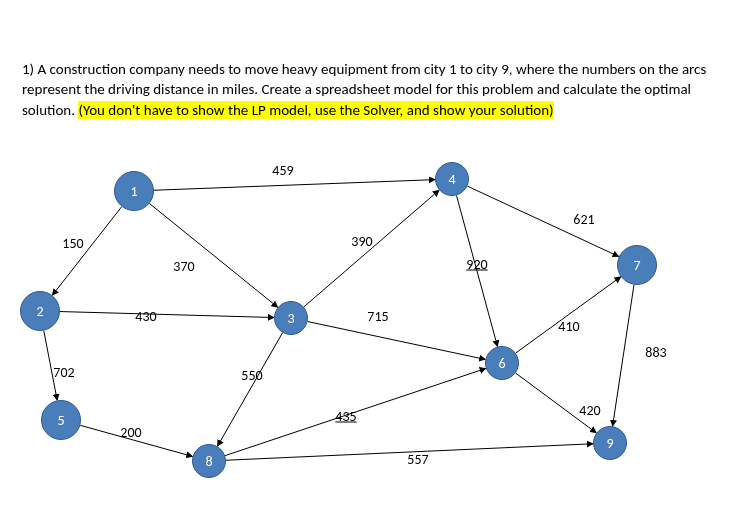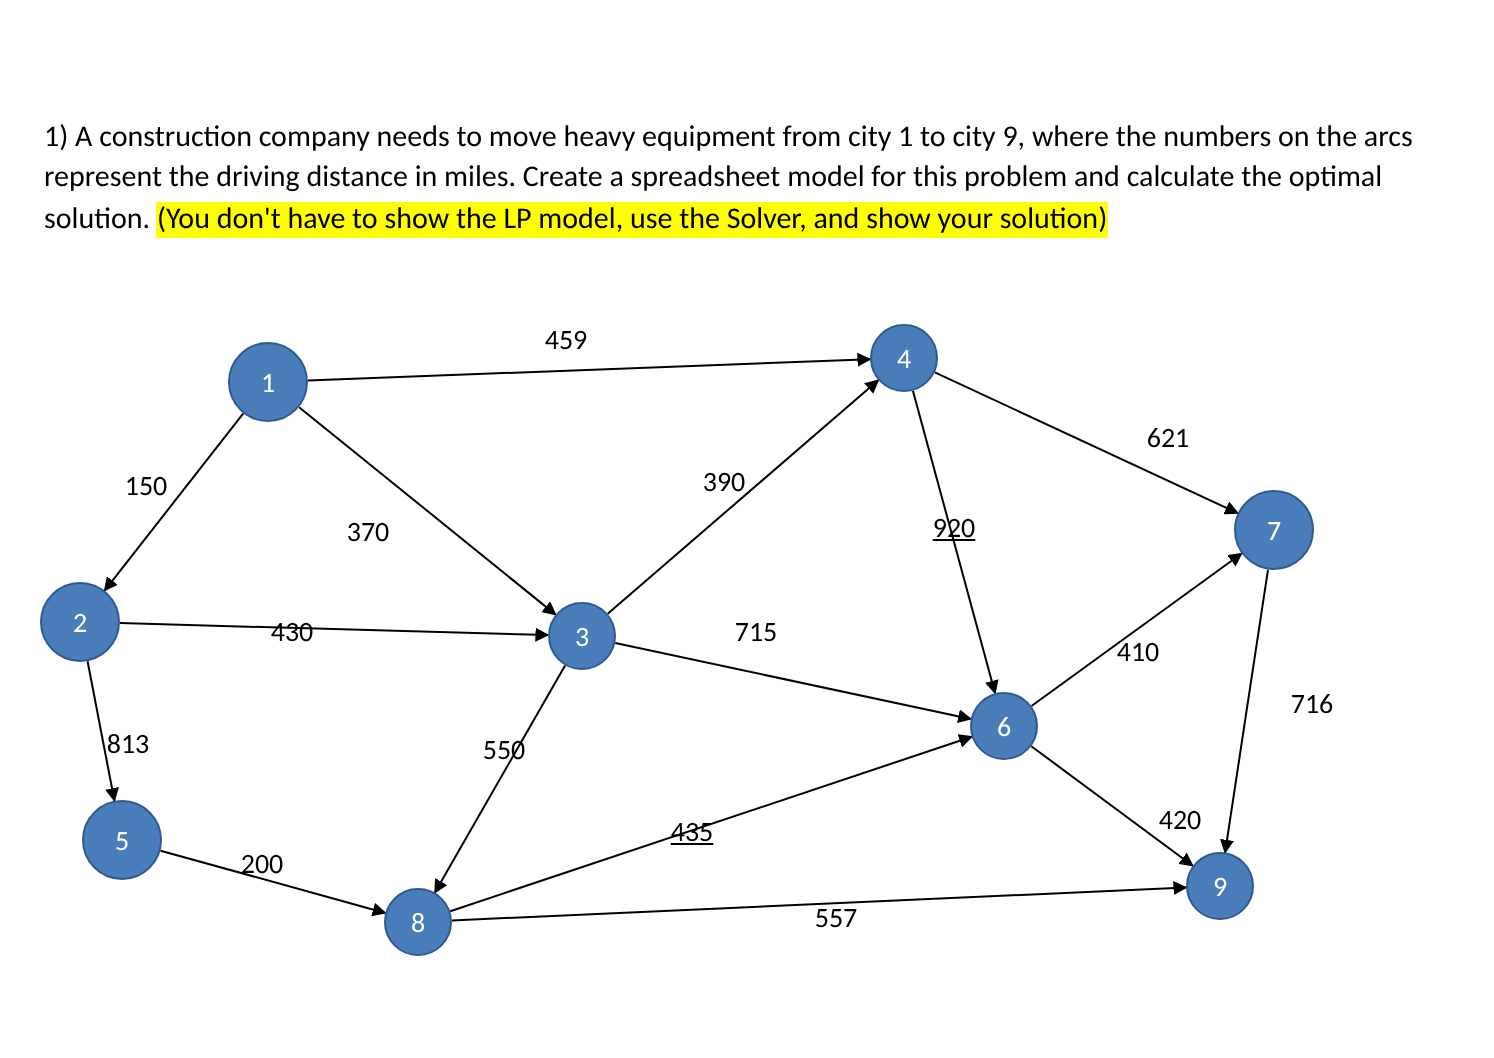--- a/index.html
+++ b/index.html
@@ -83,30 +83,30 @@
       <line x1="515.757321591547" y1="353.01320358539556" x2="620.8149157746507" y2="276.74917225247583" marker-end="url(#arrow)"></line>
       <line x1="515.6604722868607" y1="373.1188683606375" x2="596.3395277131393" y2="432.8811316393625" marker-end="url(#arrow)"></line>
       <line x1="634.0006016707996" y1="284.7738112073214" x2="612.5494885798204" y2="426.1922604737768" marker-end="url(#arrow)"></line>
       <line x1="225.12210519394" y1="455.6076235187505" x2="485.87789480606" y2="368.3923764812495" marker-end="url(#arrow)"></line>
       <line x1="225.98289907915196" y1="460.2376753530555" x2="593.0171009208481" y2="443.7623246469445" marker-end="url(#arrow)"></line>
     </svg>
 <div class="edge-label" style="left: 73px; top: 243px;">150</div>
     <div class="edge-label" style="left: 184px; top: 243px; margin-top: 23px;">370</div>
     <div class="edge-label" style="left: 283px; top: 170px;">459</div>
     <div class="edge-label" style="left: 146px; top: 316px;">430</div>
-    <div class="edge-label" style="left: 64px; top: 372px;">813</div>
+    <div class="edge-label" style="left: 64px; top: 372px;">702</div>
     <div class="edge-label" style="left: 362px; top: 241px;">390</div>
     <div class="edge-label" style="left: 378px; top: 316px;">715</div>
     <div class="edge-label" style="left: 252px; top: 375px; text-align: center;">550</div>
     <div class="edge-label" style="left: 477px; top: 264px; text-decoration: underline;">920</div>
     <div class="edge-label" style="left: 584px; top: 219px;">621</div>
     <div class="edge-label" style="left: 131px; top: 432px;">200</div>
     <div class="edge-label" style="left: 569px; top: 314px; margin-top: 12px;">410</div>
     <div class="edge-label" style="left: 559px; top: 410px; margin-left: 31px;">420</div>
-    <div class="edge-label" style="left: 656px; top: 352px;">716</div>
+    <div class="edge-label" style="left: 656px; top: 352px;">883</div>
     <div class="edge-label" style="left: 346px; top: 416px; text-decoration: underline;">435</div>
     <div class="edge-label" style="left: 418px; top: 459px; text-align: right;">557</div>
     <div class="node" style="left: 114px; top: 171px; width: 40px; height: 40px;">1</div>
     <div class="node" style="left: 20px; top: 291px; width: 40px; height: 40px;">2</div>
     <div class="node" style="left: 274px; top: 301px; width: 34px; height: 34px;">3</div>
     <div class="node" style="left: 435px; top: 162px; width: 34px; height: 34px;">4</div>
     <div class="node" style="left: 41px; top: 400px; width: 40px; height: 40px;">5</div>
     <div class="node" style="left: 485px; top: 346px; width: 34px; height: 34px;">6</div>
     <div class="node" style="left: 617px; top: 245px; width: 40px; height: 40px;">7</div>
     <div class="node" style="left: 192px; top: 444px; width: 34px; height: 34px;">8</div>

